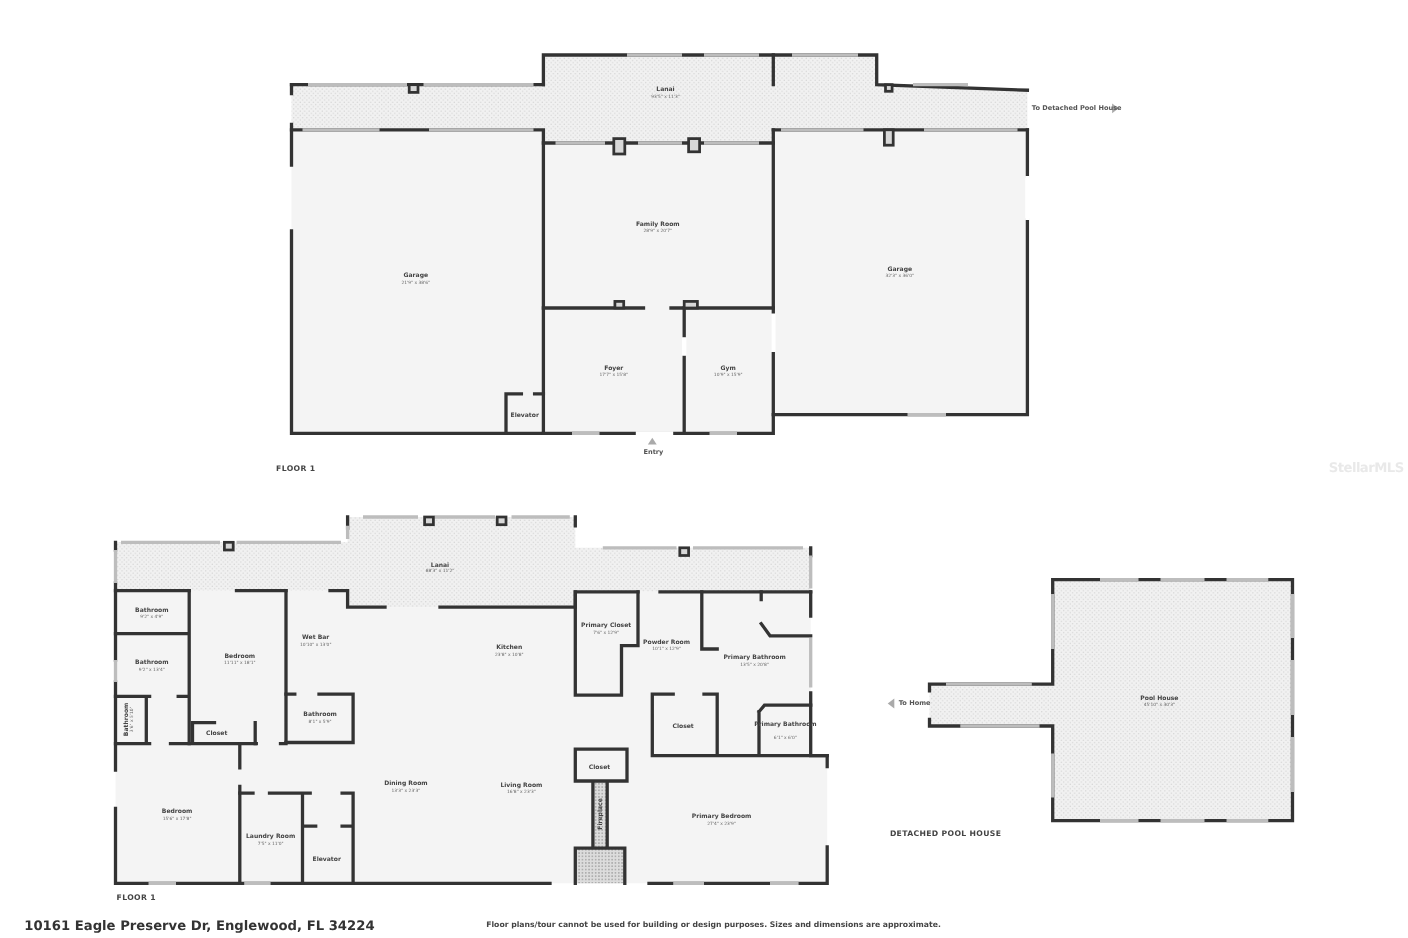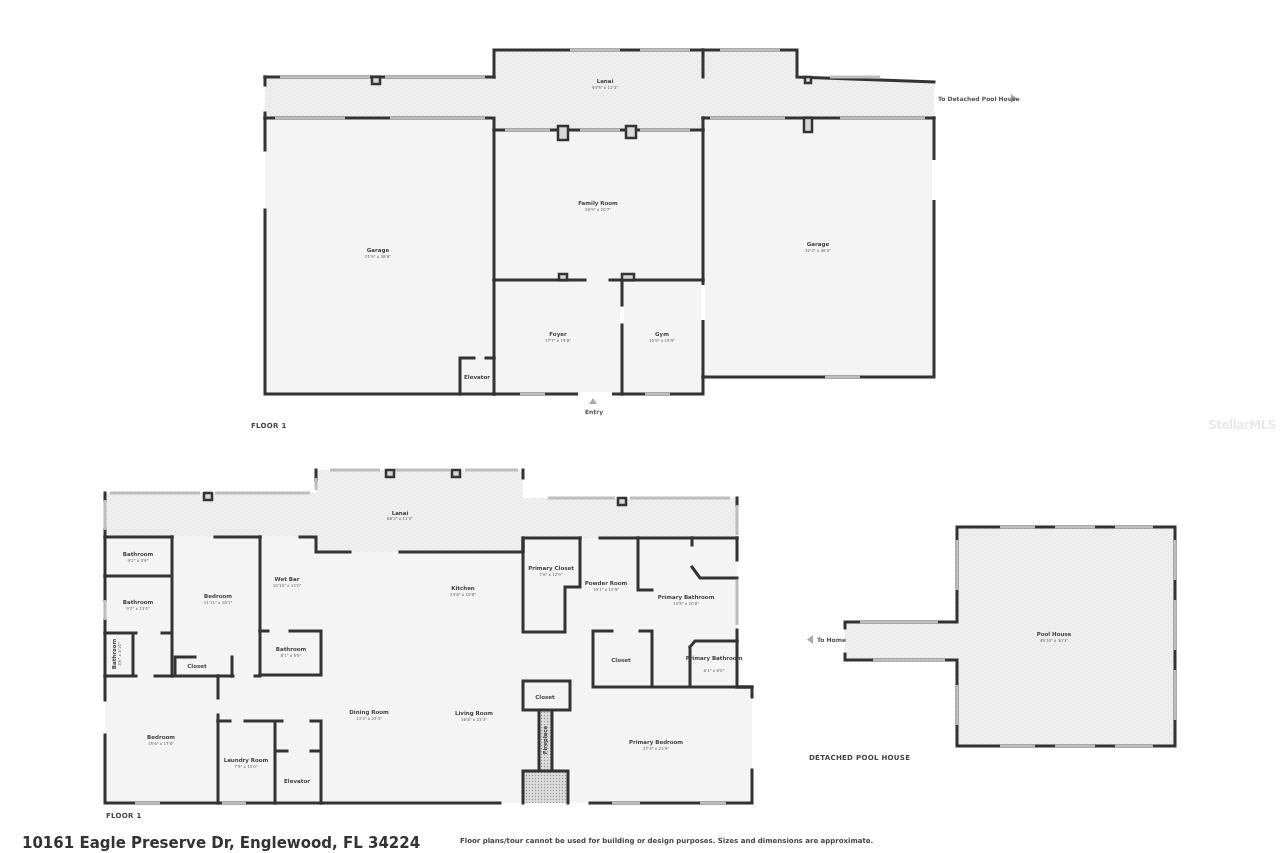--- a/index.html
+++ b/index.html
@@ -9,21 +9,21 @@
   .lanai{fill:url(#dots);}
   .wall{stroke:#333333;stroke-width:3;fill:none;stroke-linecap:square;}
   .win{stroke:#bdbdbd;stroke-width:3;fill:none;}
   .door{stroke:#ffffff;stroke-width:4;fill:none;}
   .col{fill:#d8d8d8;stroke:#333;stroke-width:2.5;}
   .rname{font-size:5.5px;fill:#444;text-anchor:middle;font-weight:bold;}
   .rdim{font-size:4px;fill:#666;text-anchor:middle;}
   .label{position:absolute;color:#444;white-space:nowrap;}
   .floor-label{font-size:7px;font-weight:bold;letter-spacing:.3px;}
   .nav{font-size:6px;font-weight:bold;color:#555;}
-  .addr{font-size:15px;font-weight:bold;color:#333;}
+  .addr{font-size:12px;font-weight:bold;color:#333;}
   .disc{font-size:7px;font-weight:bold;color:#444;}
   .wm{font-size:12px;font-weight:bold;color:#e9e9e9;letter-spacing:-.5px;}
 </style>
 </head>
 <body>
 
 <svg id="plan" width="1280" height="853" viewBox="0 0 1280 853">
   <defs>
     <pattern id="dots" width="4" height="4" patternUnits="userSpaceOnUse">
       <rect width="4" height="4" fill="#f1f1f1"></rect>
@@ -186,14 +186,14 @@
   </g>
 </svg>
 
 <div class="label floor-label" style="left:251px;top:422px;">FLOOR 1</div>
 <div class="label nav" style="left:585px;top:408px;">Entry</div>
 <div class="label nav" style="left:938px;top:95px;">To Detached Pool House</div>
 <div class="label floor-label" style="left:106px;top:812px;">FLOOR 1</div>
 <div class="label floor-label" style="left:809px;top:754px;text-align:center;">DETACHED POOL HOUSE</div>
 <div class="label nav" style="left:817px;top:636px;">To Home</div>
 <div class="label addr" style="left:22px;top:834px;">10161 Eagle Preserve Dr, Englewood, FL 34224</div>
-<div class="label disc" style="left:460px;top:837px;">Floor plans/tour cannot be used for building or design purposes. Sizes and dimensions are approximate.</div>
+<div class="label disc" style="left:442px;top:837px;">Floor plans/tour cannot be used for building or design purposes. Sizes and dimensions are approximate.</div>
 <div class="label wm" style="left:1208px;top:418px;">StellarMLS</div>
 
 </body></html>

